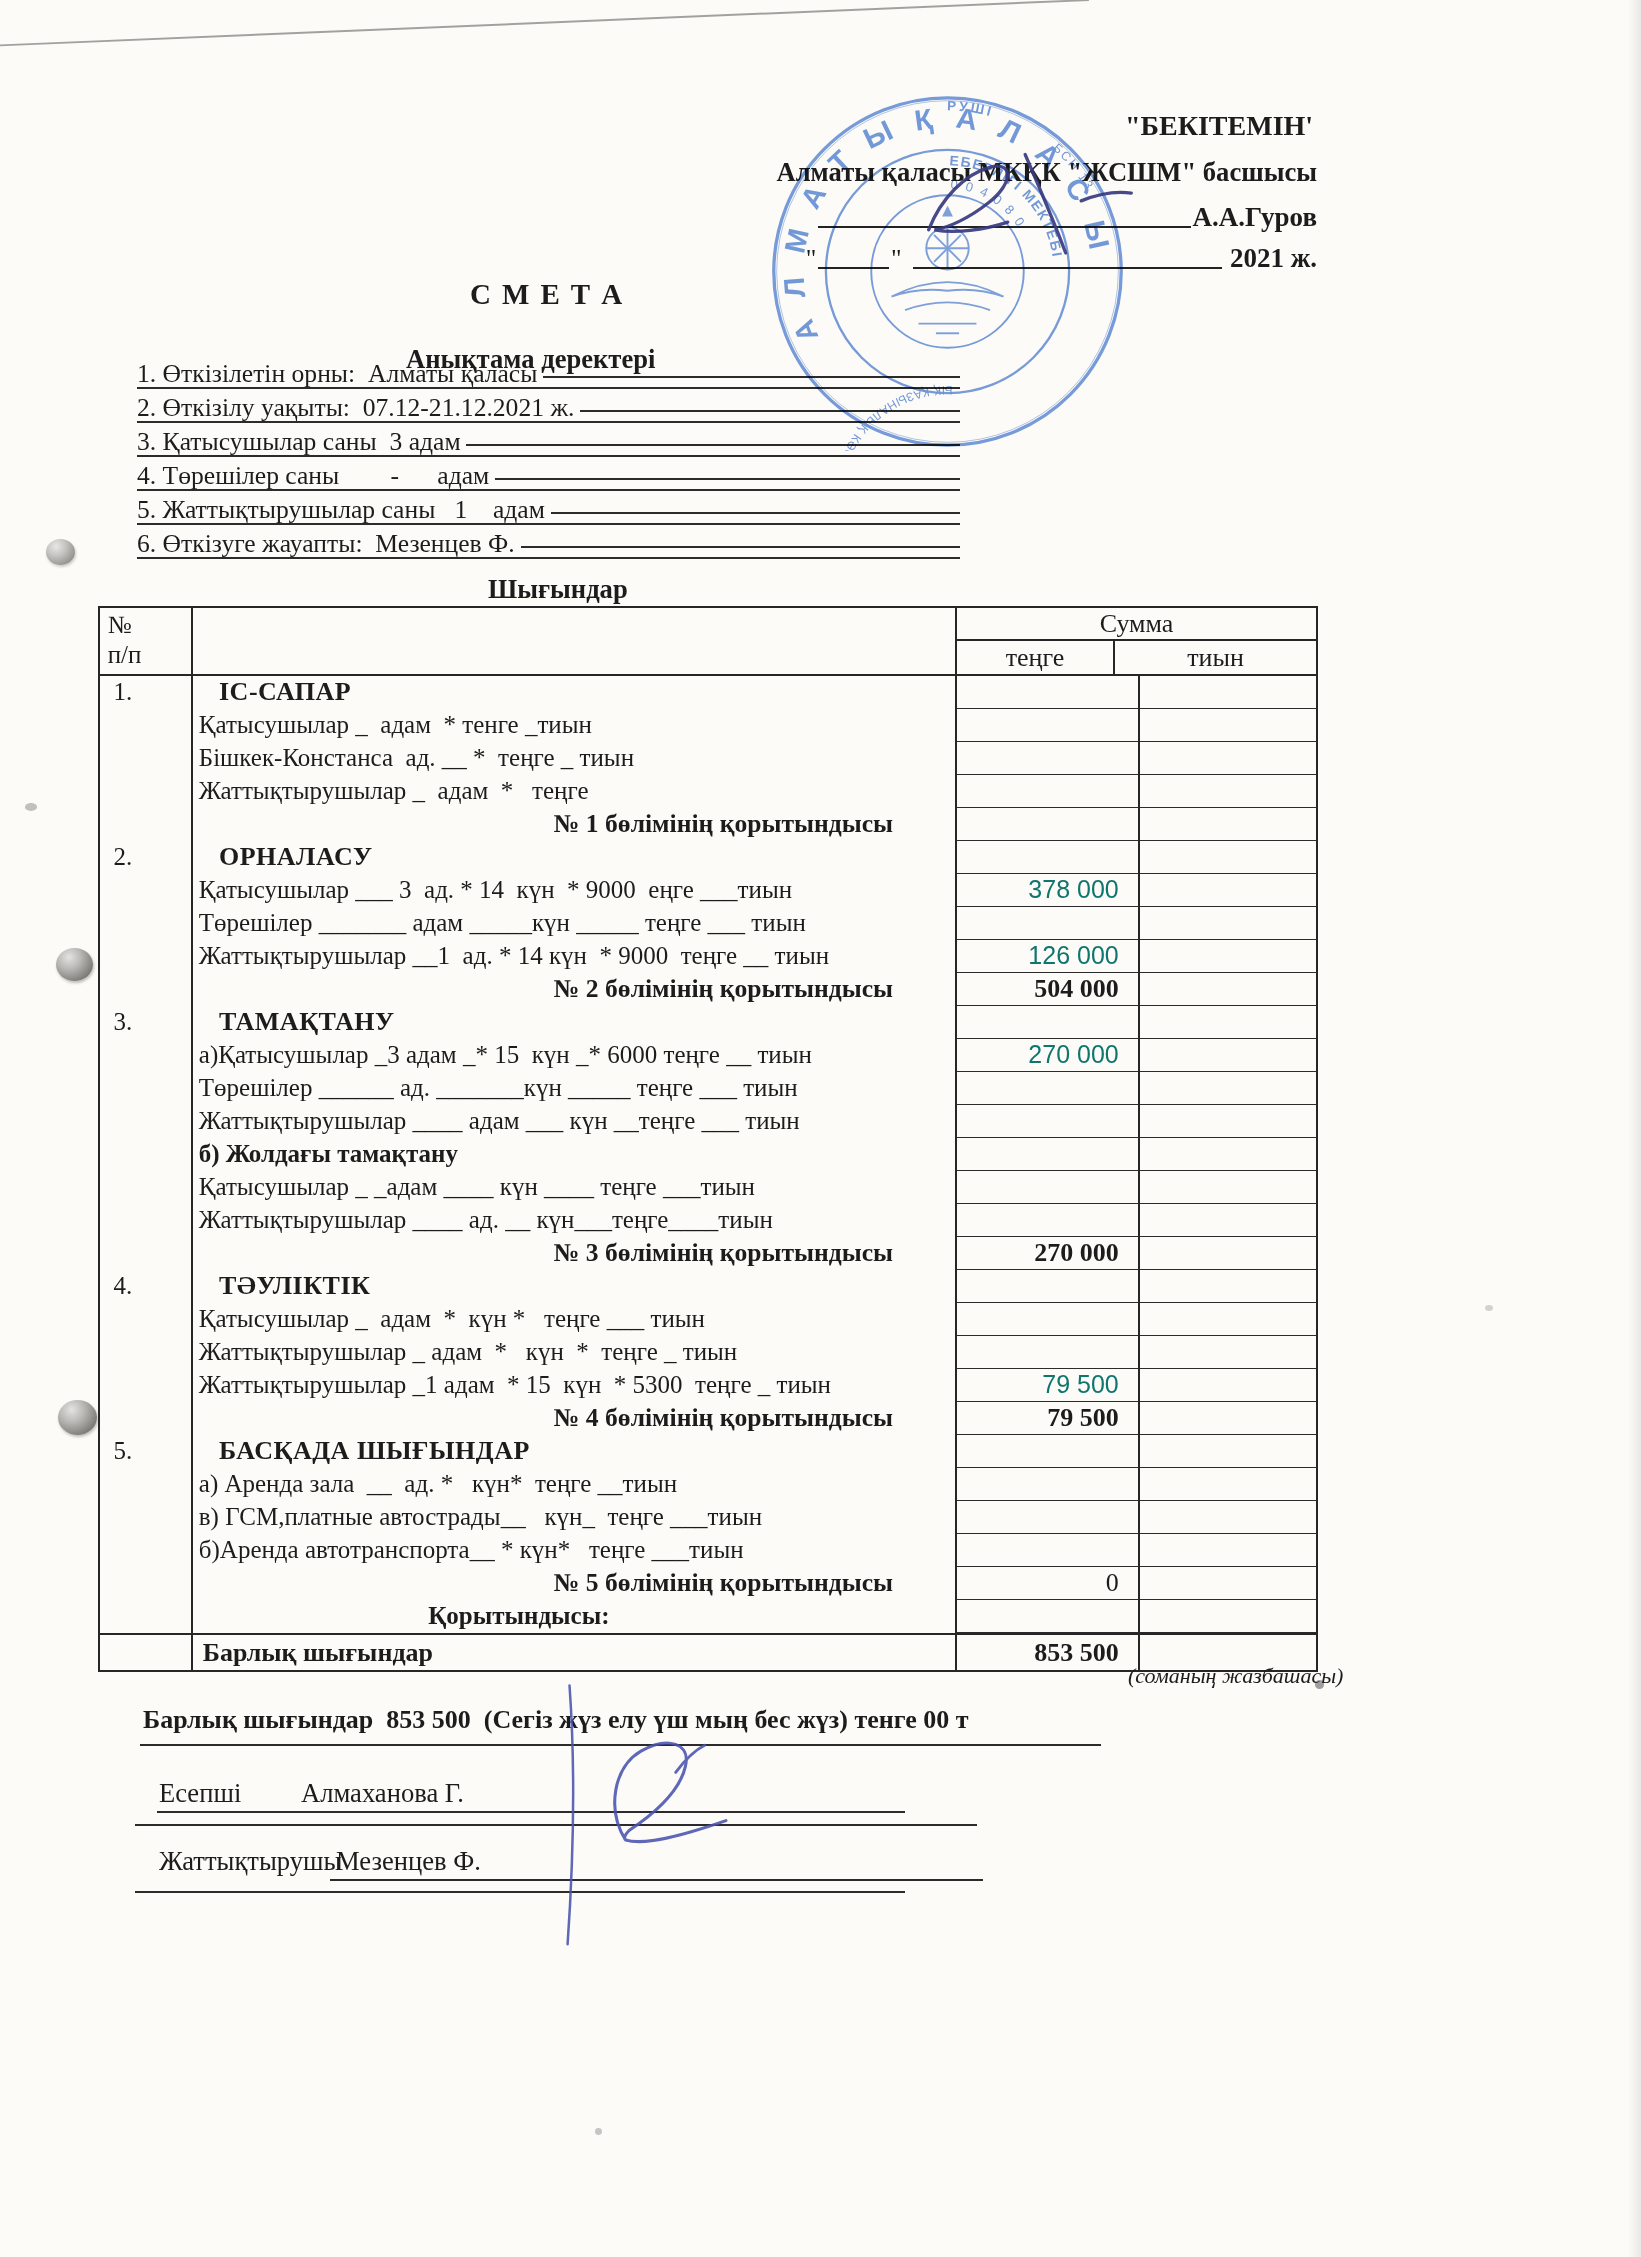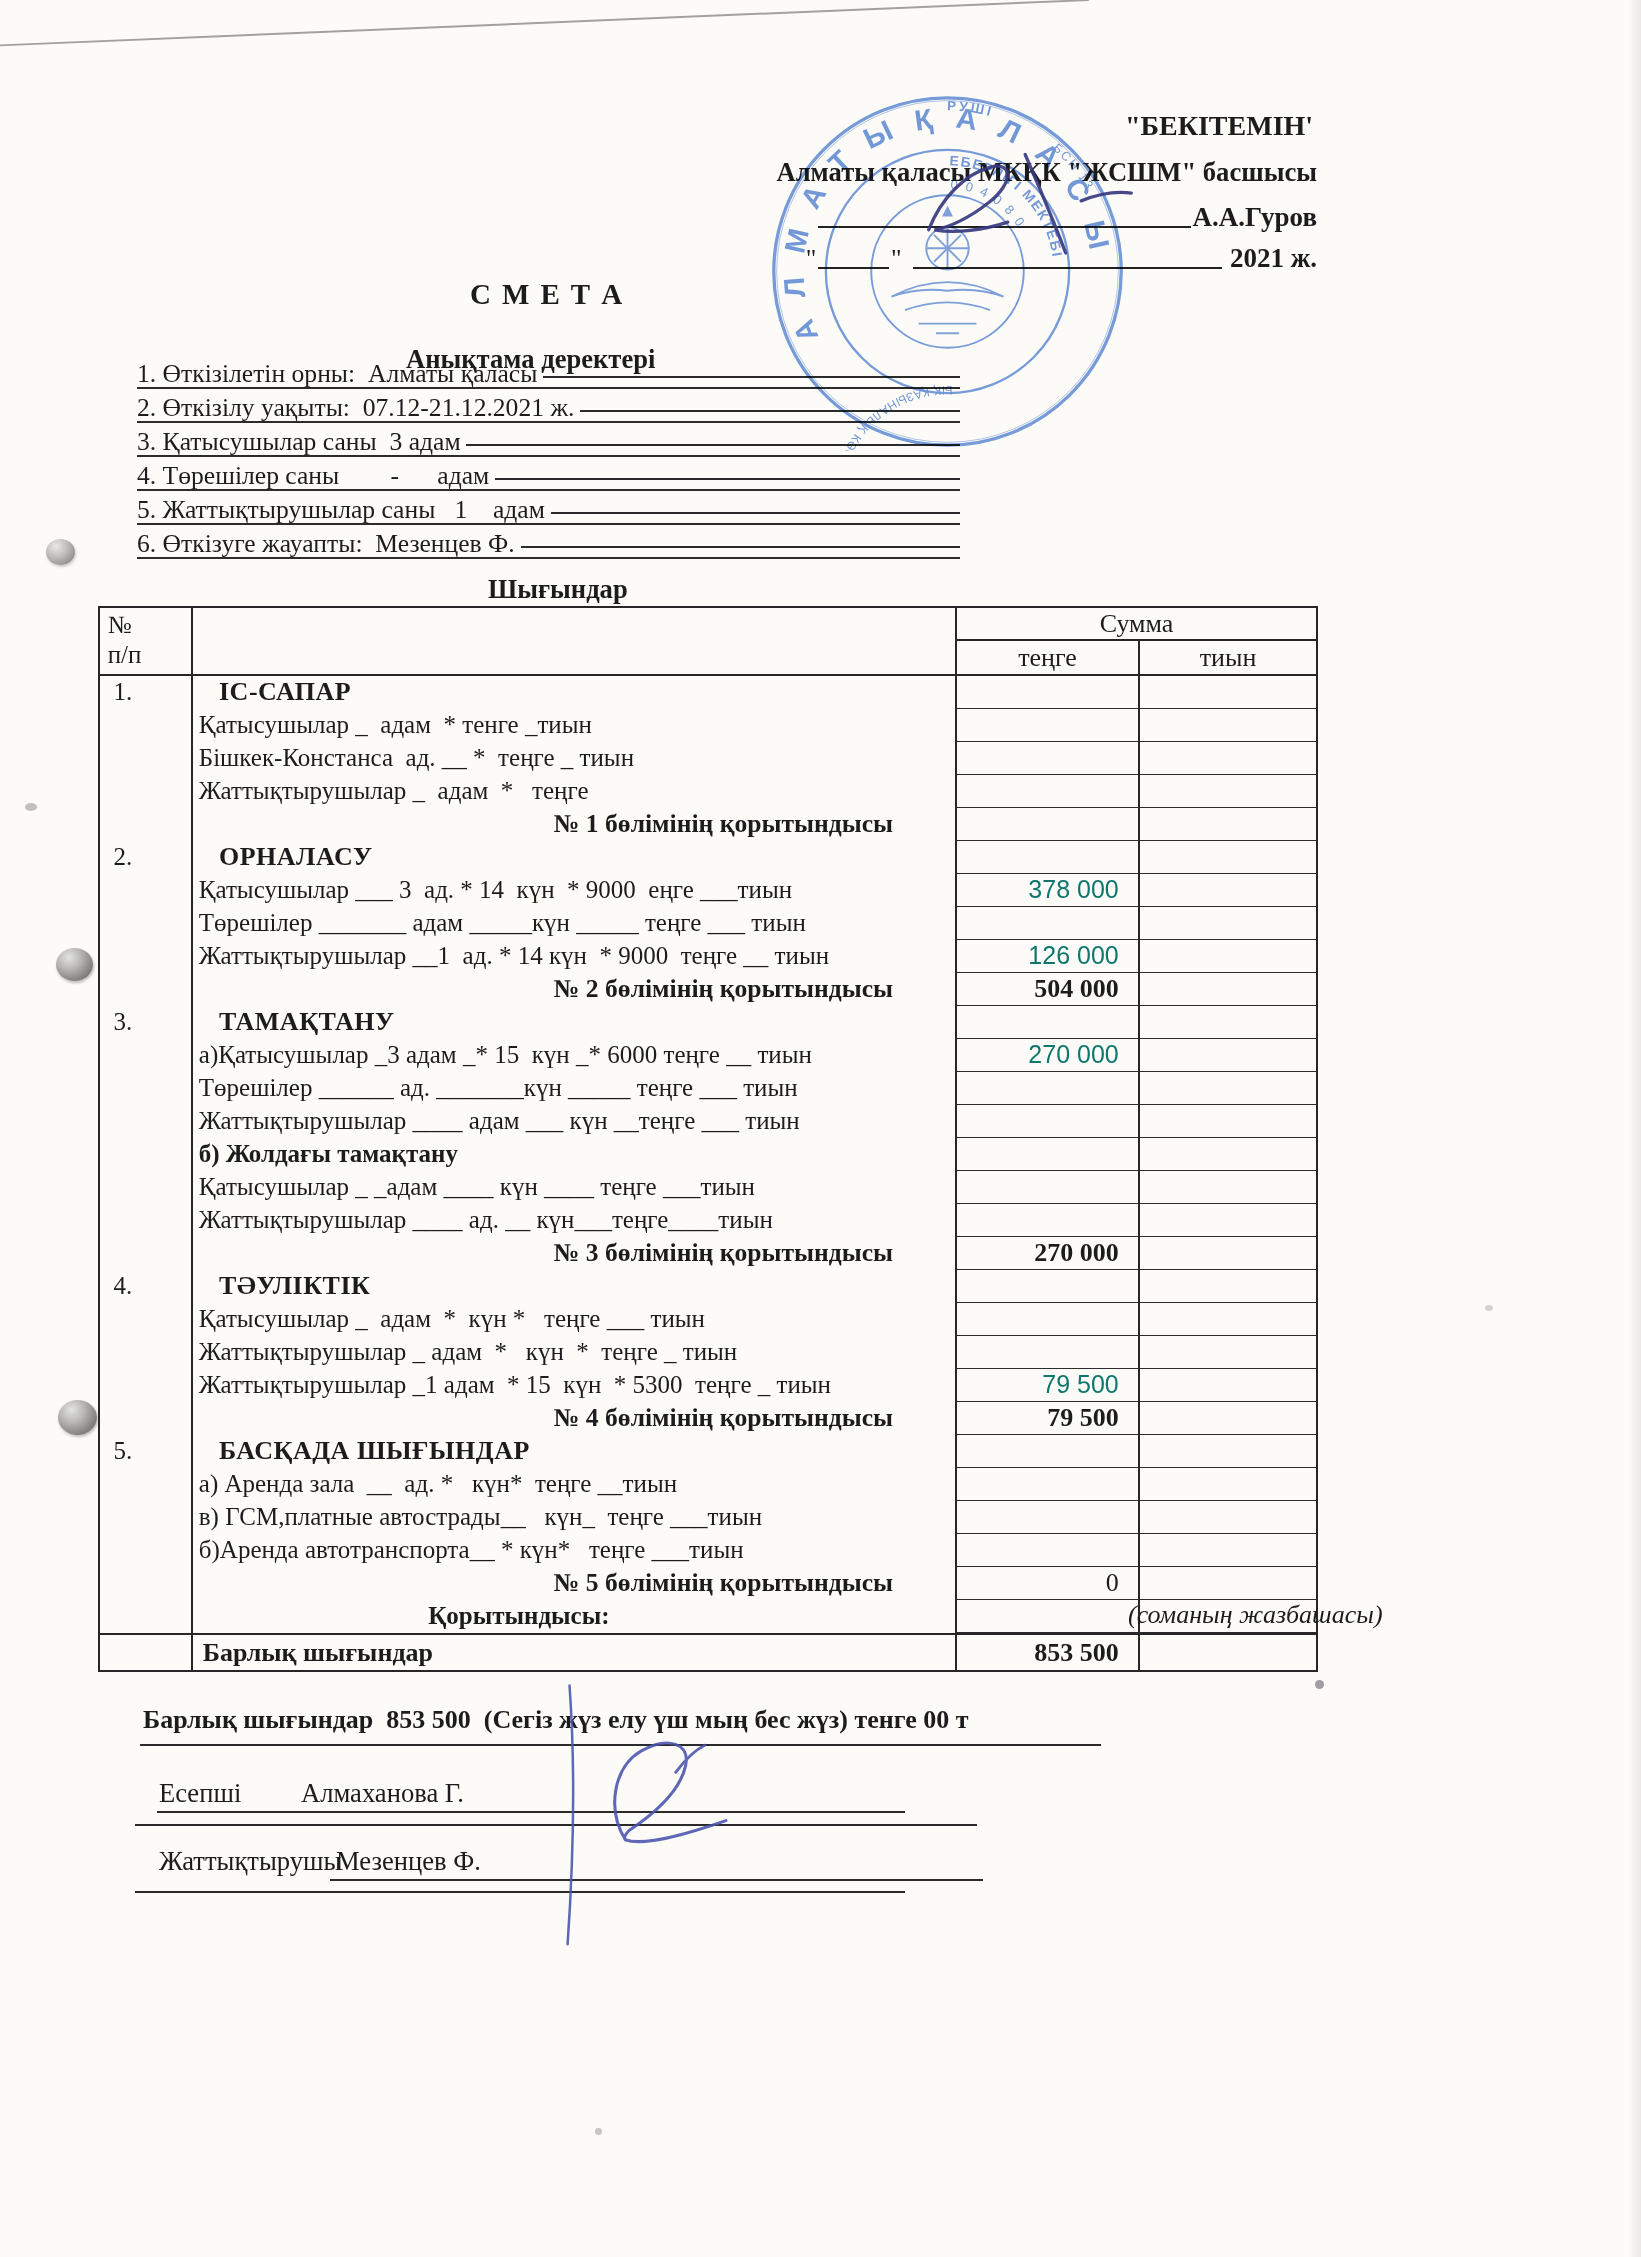--- a/index.html
+++ b/index.html
@@ -33,21 +33,21 @@
   #tbl-title{left:488px;top:574px;font-size:26.6px;font-weight:bold;}
   #tbl{left:98px;top:606px;width:1220px;border:2.5px solid #262626;box-sizing:border-box;background:transparent;}
   .hd{display:flex;border-bottom:2.5px solid #262626;}
   .hd .hno{width:93px;border-right:2.1px solid #262626;box-sizing:border-box;
            font-size:25px;padding:1.9px 0 0 7.7px;line-height:30px;}
   .hd .hdesc{flex:1;border-right:2.1px solid #262626;box-sizing:border-box;}
   .hd .hsum{width:359px;box-sizing:border-box;}
   .hd .sum-top{height:31px;border-bottom:2.1px solid #262626;text-align:center;
                font-size:26px;line-height:31px;}
   .hd .sum-bot{display:flex;height:33px;}
-  .hd .ht{width:183px;border-right:2.1px solid #262626;box-sizing:border-box;text-align:center;
+  .hd .ht{width:158px;border-right:2.1px solid #262626;box-sizing:border-box;text-align:center;
           font-size:26px;line-height:33px;}
   .hd .hy{flex:1;text-align:center;font-size:26px;line-height:33px;}
   .trow{display:flex;height:33px;}
   .trow .cn{width:93px;border-right:2.1px solid #262626;box-sizing:border-box;
             font-size:25px;line-height:31px;padding-left:13.5px;}
   .trow .cd{flex:1;border-right:2.1px solid #262626;box-sizing:border-box;
             font-size:25px;line-height:32px;padding-left:5.8px;overflow:hidden;}
   .trow .ct{width:183px;border-right:2.1px solid #262626;border-bottom:1.9px solid #2b2b2b;
             box-sizing:border-box;text-align:right;padding-right:19.3px;}
   .trow .cy{width:176px;border-bottom:1.9px solid #2b2b2b;box-sizing:border-box;}
@@ -57,21 +57,21 @@
   .trow.r-center .cd{font-weight:bold;text-align:center;padding-right:116px;}
   .trow.r-grand{height:37px;}
   .trow.r-grand .cn,.trow.r-grand .cd,.trow.r-grand .ct,.trow.r-grand .cy{border-top:2.9px solid #262626;}
   .trow.r-grand .cd{font-weight:bold;font-size:26px;line-height:35px;padding-left:9.7px;}
   .trow.r-grand .ct,.trow.r-grand .cy{border-bottom:none;}
   .amt-sans{font-family:"Liberation Sans","DejaVu Sans",sans-serif;font-size:25px;line-height:31px;color:#0f766e;}
   .amt-bold{font-family:"Liberation Serif",serif;font-weight:bold;font-size:26px;line-height:31px;}
   .amt-serif{font-family:"Liberation Serif",serif;font-size:26px;line-height:31px;}
   .r-grand .amt-bold{line-height:35px;}
   
-  #handnote{left:1128px;top:1600px;font-size:26px;font-style:italic;}
+  #handnote{left:1128px;top:1663px;font-size:22px;font-style:italic;}
   #sumline{left:143px;top:1705px;font-size:26px;font-weight:bold;}
   #sumline-ul{left:140px;top:1744px;width:961px;border-bottom:2.5px solid #2b2b2b;}
   #acc-label{left:159px;top:1778px;font-size:26.6px;}
   #acc-name{left:301px;top:1778px;font-size:26.6px;}
   #acc-ul1{left:157px;top:1811px;width:748px;border-bottom:2.3px solid #2b2b2b;}
   #acc-ul2{left:135px;top:1824px;width:842px;border-bottom:2.5px solid #2b2b2b;}
   #tr-label{left:159px;top:1846px;font-size:26.6px;}
   #tr-name{left:336px;top:1846px;font-size:26.6px;}
   #tr-ul1{left:330px;top:1879px;width:653px;border-bottom:2.3px solid #2b2b2b;}
   #tr-ul2{left:135px;top:1891px;width:770px;border-bottom:2.5px solid #2b2b2b;}

